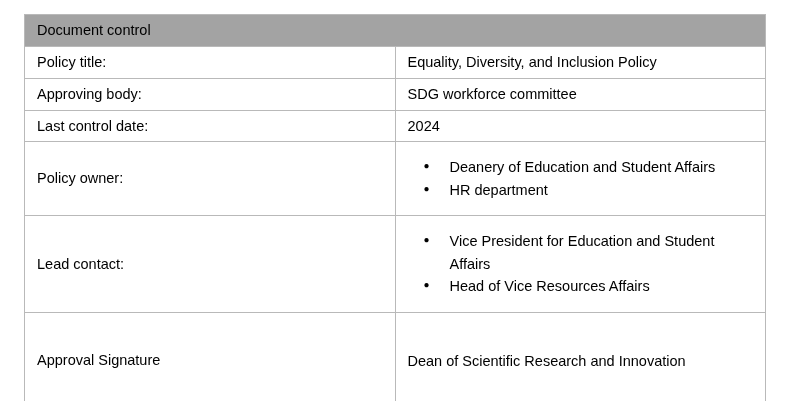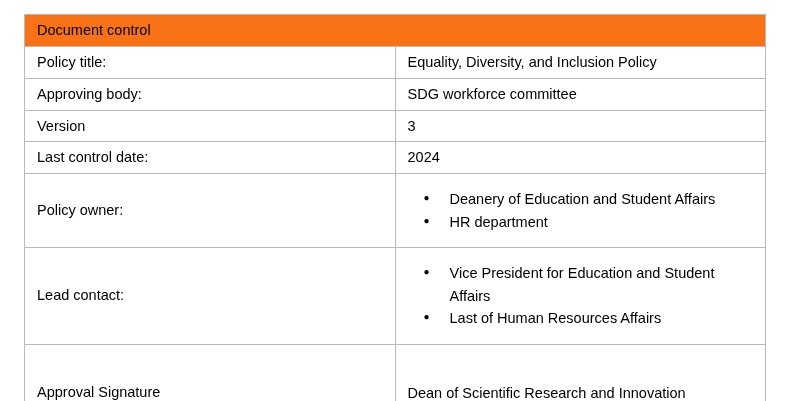--- a/index.html
+++ b/index.html
@@ -29,21 +29,21 @@
     table-layout: fixed;
     font-size: 14.5px;
   }
   table.doc-control td {
     border: 1px solid #b9b9b9;
     padding: 6px 10px 6px 12px;
     vertical-align: middle;
     line-height: 1.3;
   }
   .header-row td {
-    background: #f97316;
+    background: #a3a3a3;
     font-size: 14.5px;
     padding-top: 7px;
     padding-bottom: 7px;
   }
   .col-label {
     width: 308px;
     margin-left: 28px;
   }
   .col-value {
     width: 432px;
@@ -98,24 +98,20 @@
         <td class="col-label">Policy title:</td>
         <td class="col-value">Equality, Diversity, and Inclusion Policy</td>
       </tr>
 
 
       <tr>
         <td class="col-label">Approving body:</td>
         <td class="col-value">SDG workforce committee</td>
       </tr>
 
-      <tr>
-        <td class="col-label">Version</td>
-        <td class="col-value">3</td>
-      </tr>
 
       <tr>
         <td class="col-label">Last control date:</td>
         <td class="col-value">2024</td>
       </tr>
 
 
       <tr>
         <td class="col-label">Policy owner:</td>
         <td class="col-value">
@@ -124,21 +120,21 @@
             <li>HR department</li>
           </ul>
         </td>
       </tr>
 
       <tr>
         <td class="col-label">Lead contact:</td>
         <td class="col-value">
           <ul class="bullets">
             <li>Vice President for Education and Student Affairs</li>
-            <li>Last of Human Resources Affairs</li>
+            <li>Head of Vice Resources Affairs</li>
           </ul>
         </td>
       </tr>
 
       <tr>
         <td class="col-label sig-cell">
           <span class="sig-label">Approval Signature</span>
           <span class="sig-wrap">
             
           </span>

